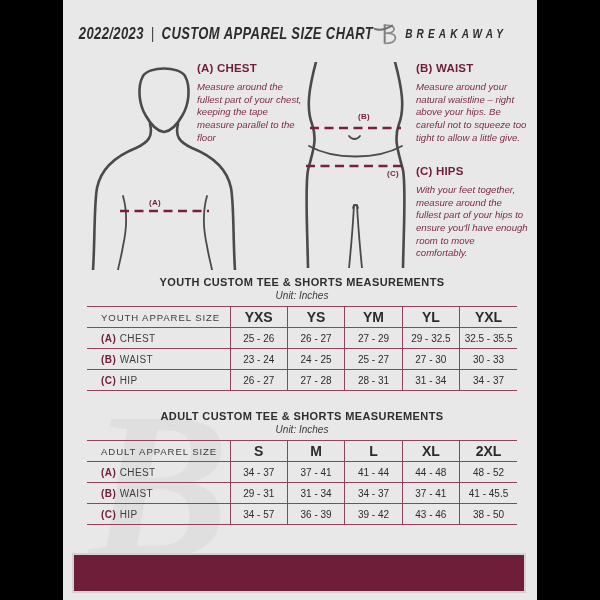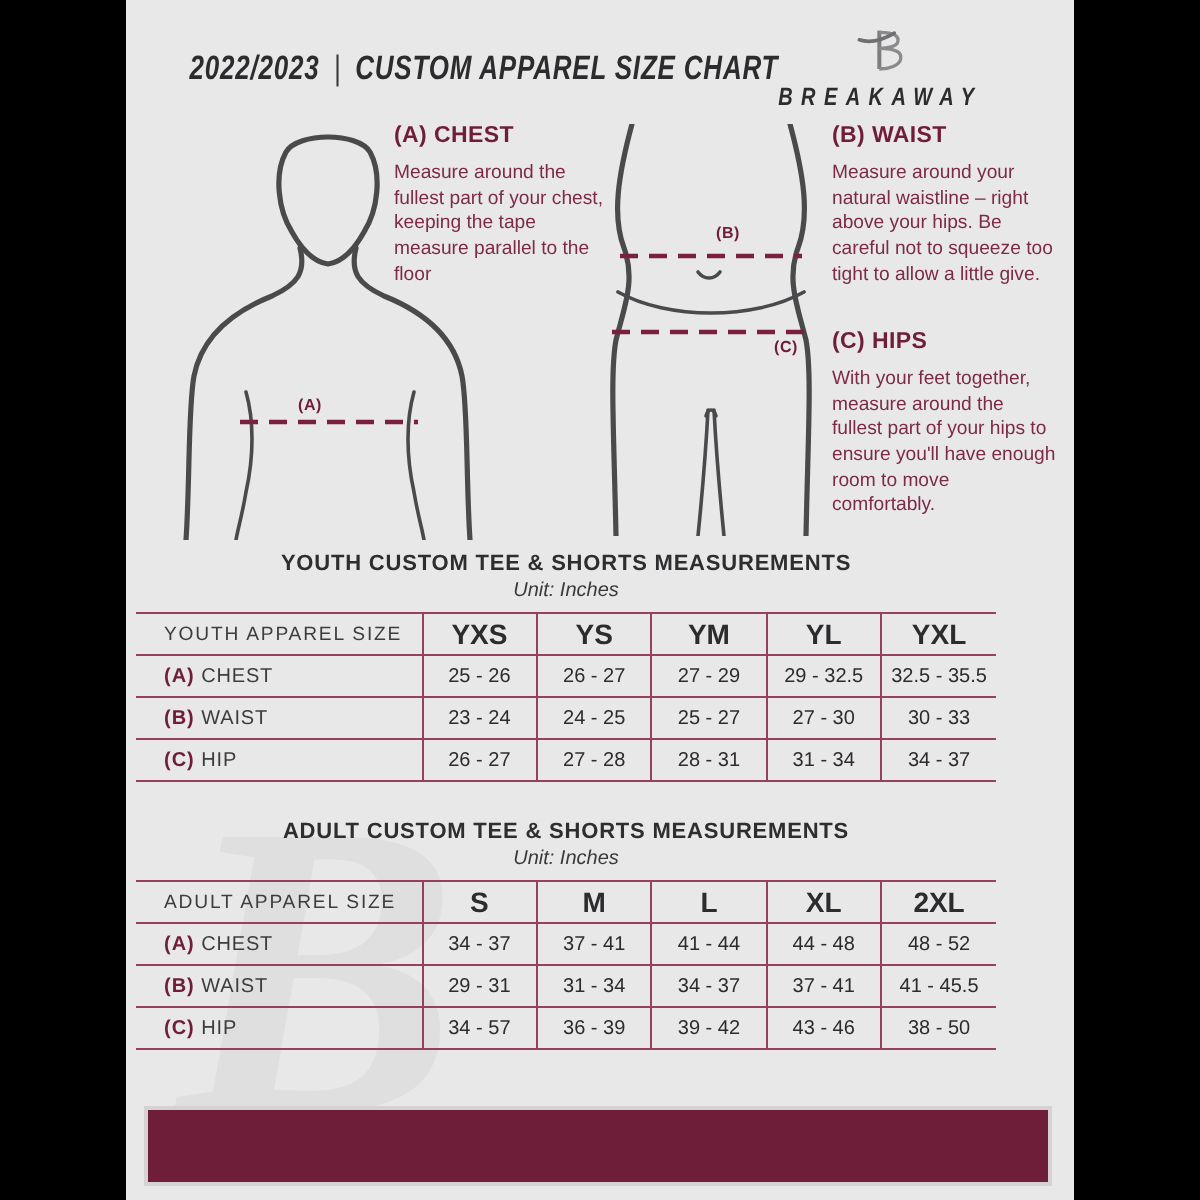--- a/index.html
+++ b/index.html
@@ -36,21 +36,21 @@
     display: flex; justify-content: center; align-items: center; font-style: italic;
   }
   .header-title {
     display: inline-block;
     font-weight: bold; font-size: 13px; letter-spacing: 0.4px;
     color: var(--ink);
     transform: scaleY(1.3); transform-origin: left center;
     white-space: nowrap;
   }
   .header-title .sep { margin: 0 7px; font-weight: normal; color: #3a3a3c; }
-  .brand-block { display: flex; align-items: center; gap: 7px; flex-direction: column; }
+  .brand-block { display: flex; align-items: center; gap: 7px; }
   .brand-logo { width: 25px; height: 25px; }
   .brand-name {
     font-weight: bold; font-size: 10px; letter-spacing: 4.2px;
     color: var(--ink);
     transform: scaleY(1.25); transform-origin: left center;
     white-space: nowrap;
   }
 
   
   .fig { position: absolute; }
@@ -64,26 +64,26 @@
     font-size: 8px; font-weight: bold; color: var(--maroon);
     letter-spacing: 0.3px;
   }
 
   .guide-block { position: absolute; z-index: 2; }
   .guide-title {
     font-size: 11.5px; font-weight: bold; color: var(--maroon);
     letter-spacing: 0.2px; margin-bottom: 7px;
   }
   .guide-text {
-    font-size: 9.6px; line-height: 1.32;
+    font-size: 9.6px; font-style: italic; line-height: 1.32;
     color: var(--body-maroon);
   }
 
   
-  .section { position: absolute; left: 5px; width: 430px; z-index: 2; }
+  .section { position: absolute; left: 24px; width: 430px; z-index: 2; }
   .section-title {
     text-align: center; font-size: 11px; font-weight: bold;
     color: #2e2e30; letter-spacing: 0.4px;
   }
   .section-unit {
     text-align: center; font-size: 10px; font-style: italic;
     color: #39393b; margin-top: 2px;
   }
   table.size-table {
     width: 100%; border-collapse: collapse; table-layout: fixed;

